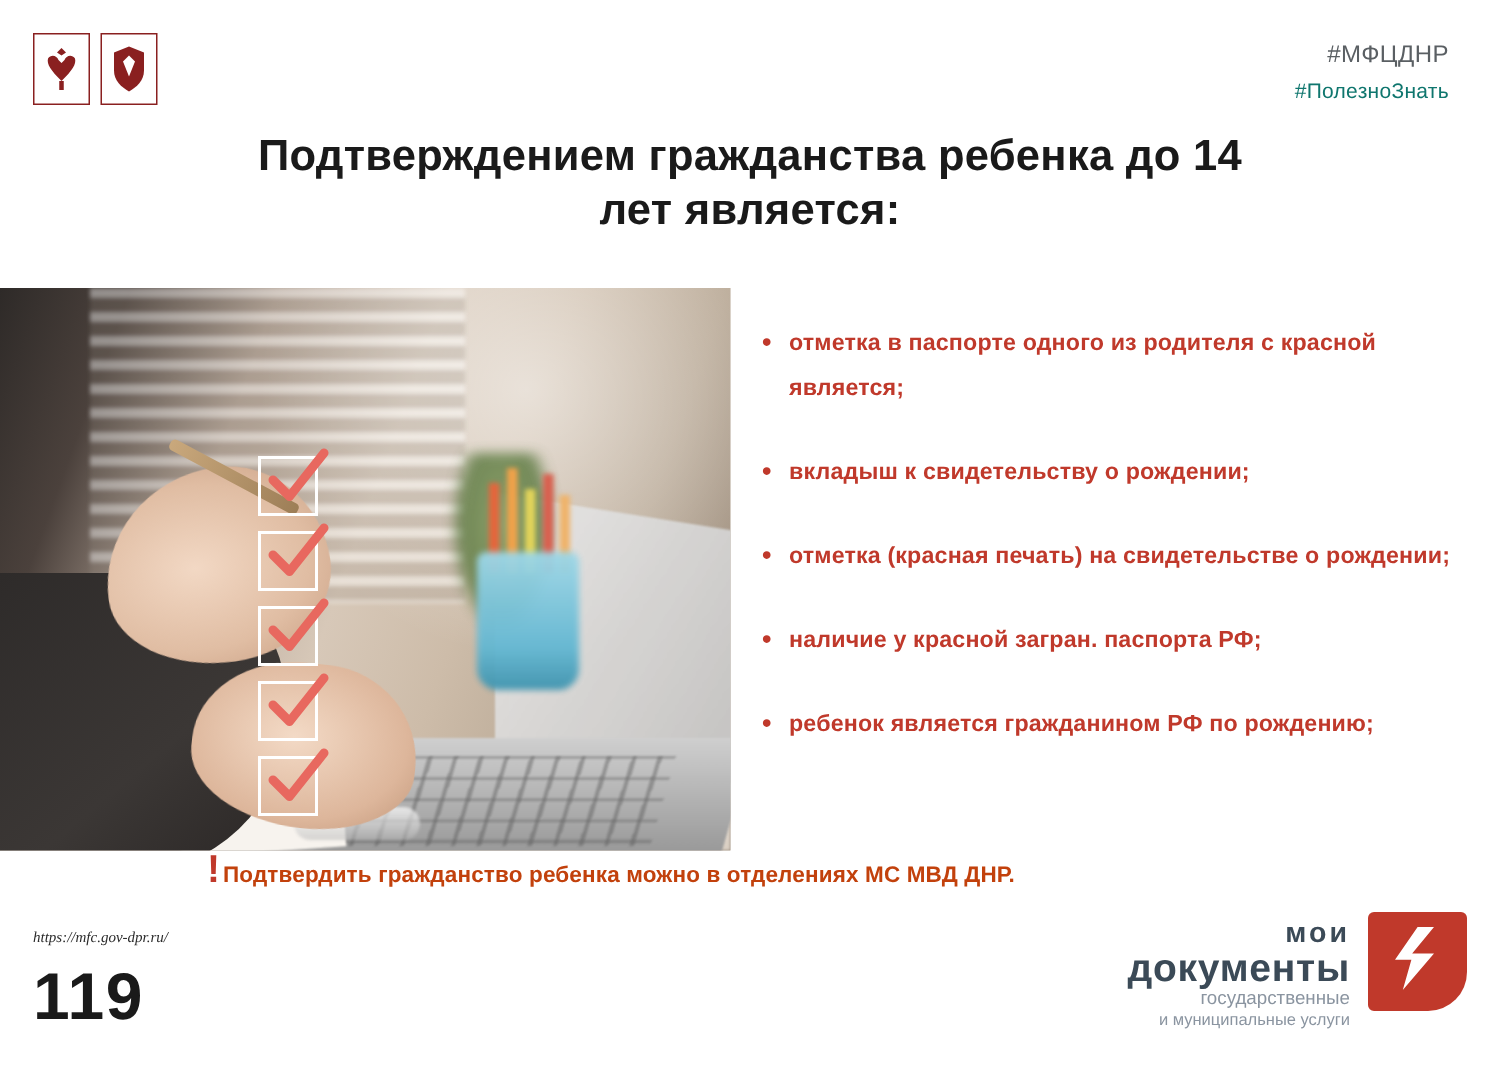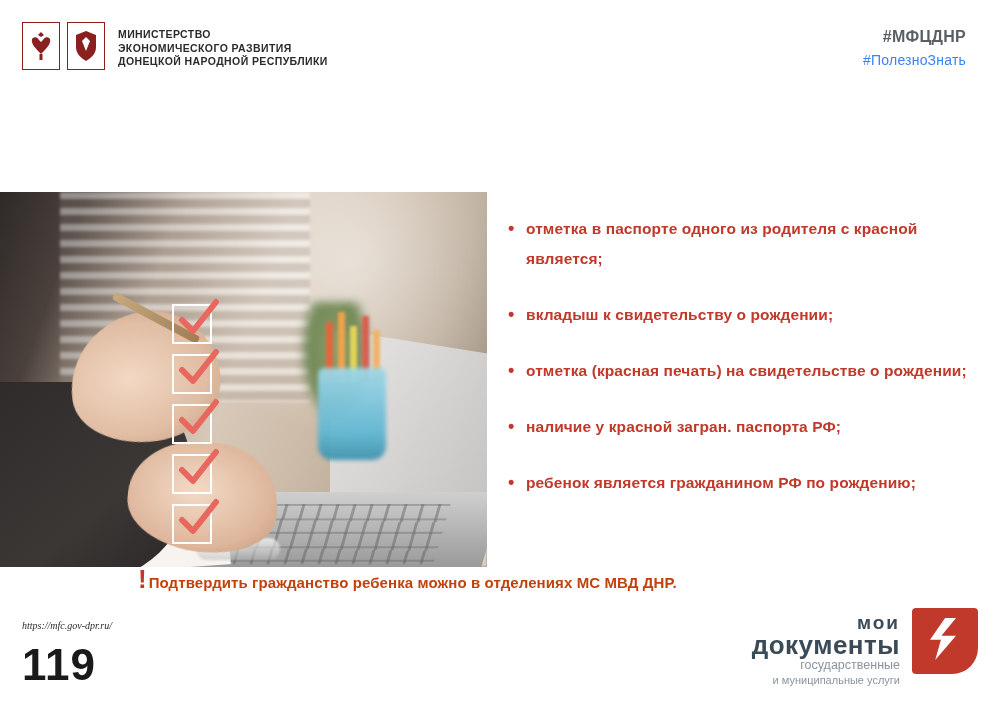--- a/index.html
+++ b/index.html
@@ -62,27 +62,27 @@
   }
 
   .hashtags {
     position: absolute;
     right: 34px;
     top: 28px;
     text-align: right;
   }
   .hash-main {
     font-size: 16px;
-    font-weight: bold;
+    font-weight: normal;
     color: #5a5f63;
     letter-spacing: 0.3px;
   }
   .hash-sub {
     font-size: 14px;
-    color: #3b82f6;
+    color: #0f766e;
     margin-top: 6px;
     letter-spacing: 0.2px;
   }
 
   
   .title {
     position: absolute;
     top: 86px;
     left: 150px;
     width: 700px;
@@ -404,32 +404,28 @@
         </svg>
       </div>
       <div class="emblem">
         <svg width="26" height="34" viewBox="0 0 26 34" aria-hidden="true">
           <path d="M13 2 L23 6 V18 C23 25 18 29 13 32 C8 29 3 25 3 18 V6 Z" fill="#8a2020"></path>
           <path d="M13 8 L17 12 L13 22 L9 12 Z" fill="#ffffff"></path>
         </svg>
       </div>
     </div>
 
-    <div class="ministry">
-      <div>МИНИСТЕРСТВО</div>
-      <div>ЭКОНОМИЧЕСКОГО РАЗВИТИЯ</div>
-      <div>ДОНЕЦКОЙ НАРОДНОЙ РЕСПУБЛИКИ</div>
-    </div>
 
     <div class="hashtags">
       <div class="hash-main">#МФЦДНР</div>
       <div class="hash-sub">#ПолезноЗнать</div>
     </div>
   </div>
 
+  <div class="title">Подтверждением гражданства ребенка до 14 лет является:</div>
 
   <div class="photo">
     <div class="bg"></div>
     <div class="blinds"></div>
     <div class="laptop-screen"></div>
     <div class="plant"></div>
     <div class="pencils"></div>
     <div class="cup"></div>
     <div class="desk"></div>
     <div class="laptop-base"></div>

